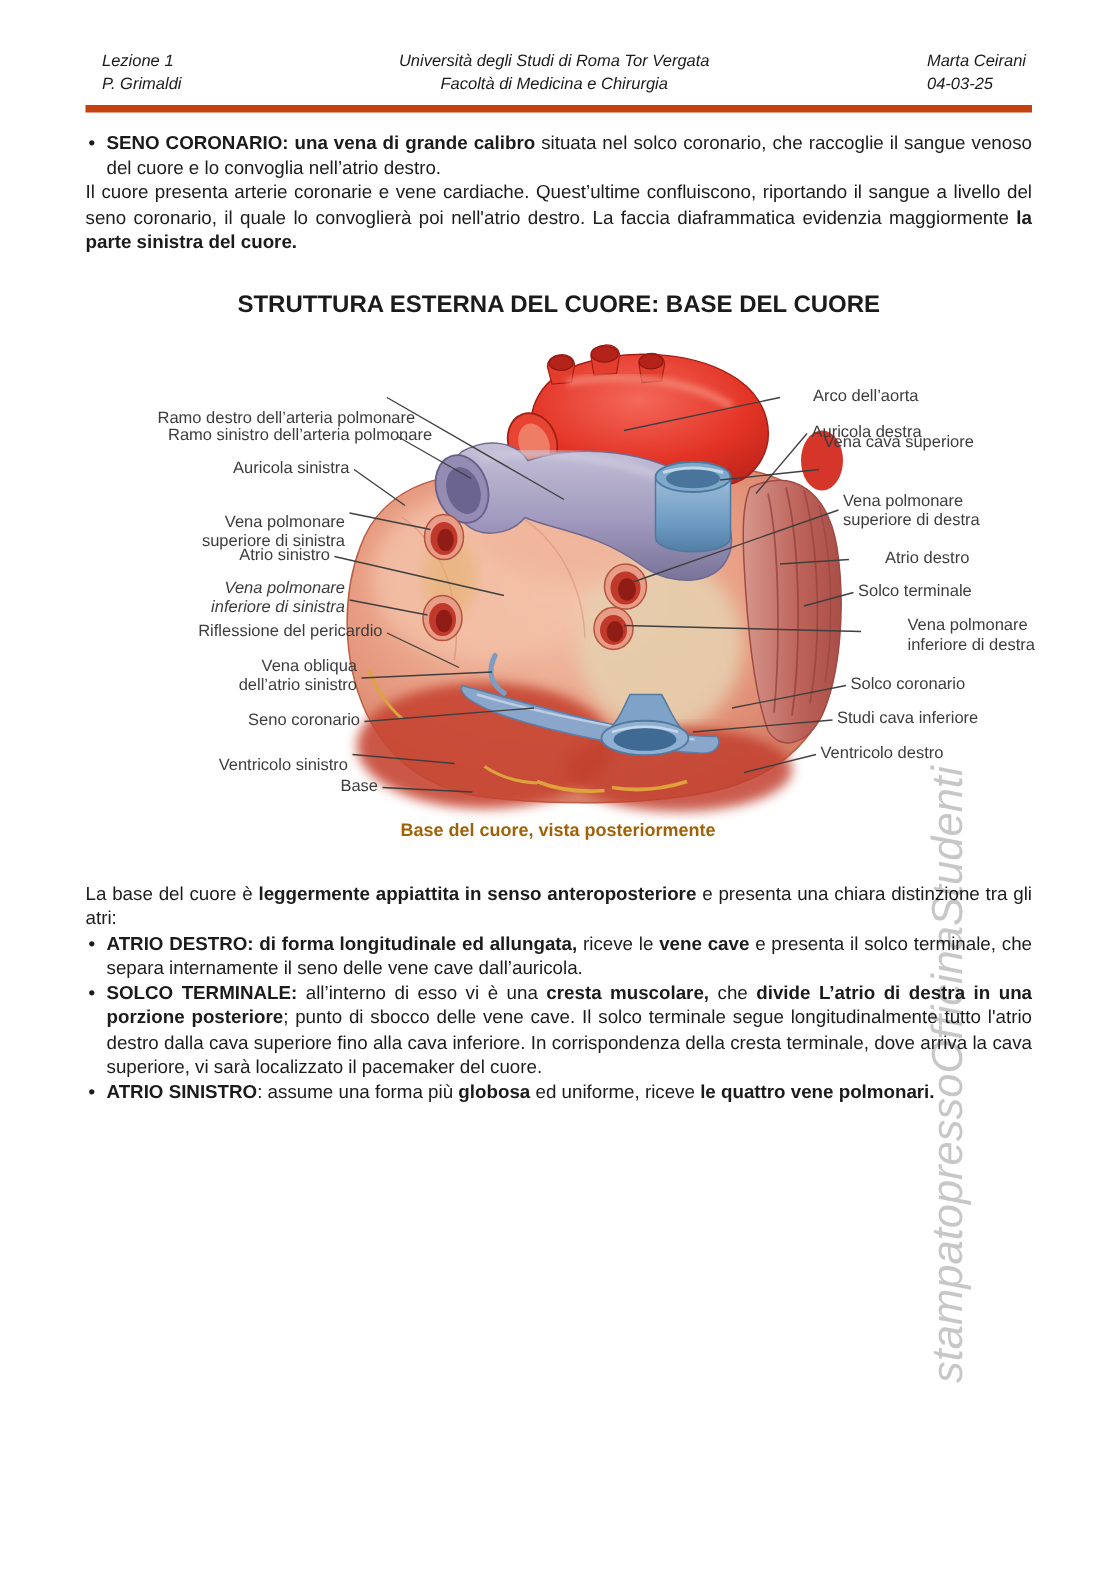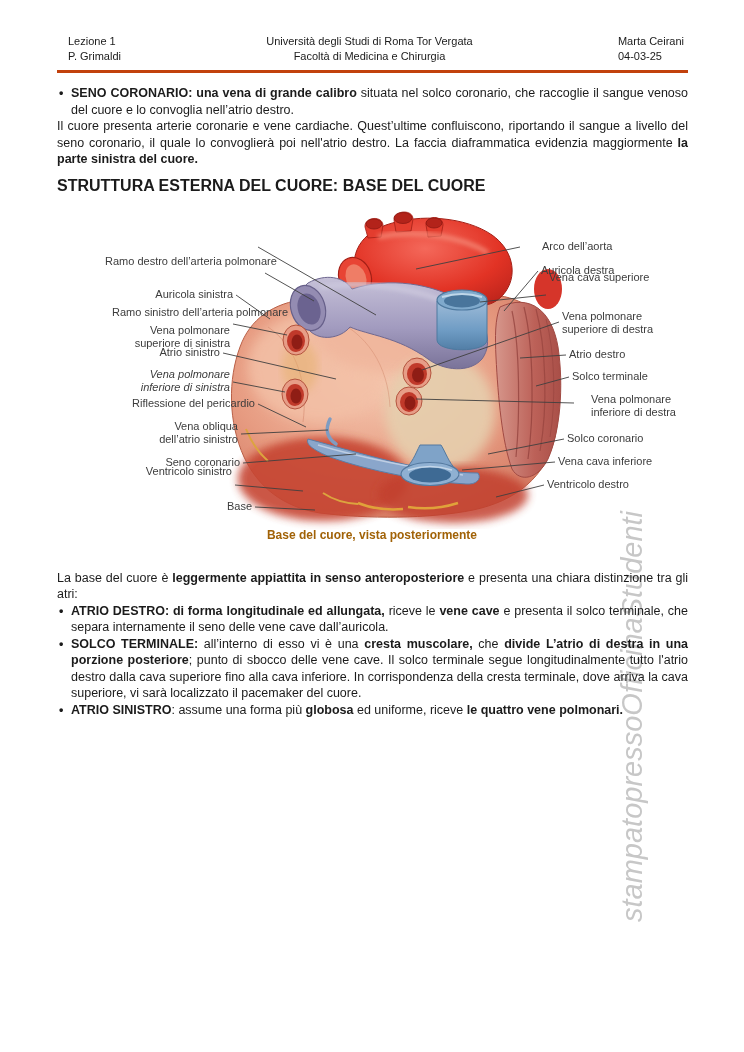--- a/index.html
+++ b/index.html
@@ -7,36 +7,36 @@
   body {
     position:relative; background:#ffffff; overflow:hidden;
     font-family:"Liberation Sans", sans-serif; color:#1b1b1b;
     -webkit-font-smoothing:antialiased;
   }
   .content { position:relative; z-index:1; padding:34px 56px 0 57px; }
 
   
   .doc-header {
     display:flex; justify-content:space-between;
-    font-size:11px; line-height:15px;
-    padding:0 4px 6px 11px; border-bottom:3px solid #c2410c;
+    font-style:italic; font-size:11px; line-height:15px;
+    padding:0 4px 6px 11px; border-bottom:5px solid #c2410c;
   }
   .doc-header .col { white-space:nowrap; }
   .doc-header .col.center { text-align:center; }
   .doc-header .col.right { text-align:left; }
 
   
   .textblock { font-size:12.5px; line-height:16.5px; text-align:justify; }
   .intro { margin-top:12px; }
   .para { text-align:justify; }
   .bullet-item { position:relative; padding-left:14px; text-align:justify; }
   .bullet-item::before { content:"\2022"; position:absolute; left:2px; top:0; font-weight:bold; }
   b { font-weight:bold; }
 
-  h1.section-heading { font-size:16px; font-weight:bold; margin-top:9px; letter-spacing:0; }
+  h1.section-heading { font-size:16px; font-weight:bold; margin-top:25px; letter-spacing:0;text-align:center; }
 
   
   .fig { position:relative; width:608px; height:345px; margin:12px 0 0 11px; }
   .fig svg { position:absolute; left:0; top:0; }
   .fig-label {
     position:absolute; font-size:11px; line-height:13px; color:#3c3c3c;
     white-space:nowrap;
   }
   .fig-label.right-col { text-align:left; }
   .fig-label.left-col { text-align:right; }
@@ -245,40 +245,40 @@
         <line x1="498" y1="148" x2="452" y2="151"></line>
         <line x1="501" y1="170" x2="468" y2="179"></line>
         <line x1="506" y1="196" x2="348" y2="192"></line>
         <line x1="496" y1="232" x2="420" y2="247"></line>
         <line x1="487" y1="255" x2="394" y2="263"></line>
         <line x1="476" y1="278" x2="428" y2="290"></line>
       </g>
     </svg>
 
     <div class="fig-label left-col" style="left:37px;  top:33px;  width:162px;margin-top:15px;">Ramo destro dell’arteria polmonare</div>
-    <div class="fig-label left-col" style="left:44px;  top:59px;  width:150px;margin-top:40px;">Ramo sinistro dell’arteria polmonare</div>
+    <div class="fig-label left-col" style="left:44px;  top:59px;  width:150px;">Ramo sinistro dell’arteria polmonare</div>
     <div class="fig-label left-col" style="left:15px;  top:81px;  width:150px;">Auricola sinistra</div>
     <div class="fig-label left-col two" style="left:42px; top:103px; width:120px;margin-top:14px;">Vena polmonare superiore di sinistra</div>
     <div class="fig-label left-col" style="left:2px;   top:139px; width:150px;">Atrio sinistro</div>
     <div class="fig-label left-col two" style="left:42px; top:161px; width:120px;font-style:italic;">Vena polmonare inferiore di sinistra</div>
     <div class="fig-label left-col" style="left:37px;  top:190px; width:150px;">Riflessione del pericardio</div>
     <div class="fig-label left-col two" style="left:70px; top:213px; width:100px;">Vena obliqua dell’atrio sinistro</div>
     <div class="fig-label left-col" style="left:22px;  top:249px; width:150px;">Seno coronario</div>
-    <div class="fig-label left-col" style="left:14px;  top:258px; width:150px;">Ventricolo sinistro</div>
+    <div class="fig-label left-col" style="left:14px;  top:279px; width:150px;">Ventricolo sinistro</div>
     <div class="fig-label left-col" style="left:34px;  top:293px; width:150px;">Base</div>
 
     <div class="fig-label right-col" style="left:474px; top:33px;">Arco dell’aorta</div>
     <div class="fig-label right-col" style="left:473px; top:57px;">Auricola destra</div>
     <div class="fig-label right-col" style="left:481px; top:64px;">Vena cava superiore</div>
     <div class="fig-label right-col two" style="left:494px; top:103px; width:115px;">Vena polmonare superiore di destra</div>
-    <div class="fig-label right-col" style="left:501px; top:141px;">Atrio destro</div>
+    <div class="fig-label right-col" style="left:522px; top:141px;">Atrio destro</div>
     <div class="fig-label right-col" style="left:504px; top:163px;">Solco terminale</div>
-    <div class="fig-label right-col two" style="left:523px; top:186px; width:115px;">Vena polmonare inferiore di destra</div>
+    <div class="fig-label right-col two" style="left:537px; top:186px; width:115px;">Vena polmonare inferiore di destra</div>
     <div class="fig-label right-col" style="left:499px; top:225px;">Solco coronario</div>
-    <div class="fig-label right-col" style="left:490px; top:248px;">Vena cava inferiore</div>
+    <div class="fig-label right-col" style="left:490px; top:248px;">Studi cava inferiore</div>
     <div class="fig-label right-col" style="left:479px; top:271px;">Ventricolo destro</div>
 
     <div class="fig-caption">Base del cuore, vista posteriormente</div>
   </div>
 
   <div class="textblock lower">
     <div class="para"><span>La base del cuore è </span><b>leggermente appiattita in senso anteroposteriore</b><span> e presenta una chiara distinzione tra gli atri:</span></div>
     <div class="bullet-item"><b>ATRIO DESTRO: di forma longitudinale ed allungata,</b><span> riceve le </span><b>vene cave</b><span> e presenta il solco terminale, che separa internamente il seno delle vene cave dall’auricola.</span></div>
     <div class="bullet-item"><b>SOLCO TERMINALE:</b><span> all’interno di esso vi è una </span><b>cresta muscolare,</b><span> che </span><b>divide L’atrio di destra in una porzione posteriore</b><span>; punto di sbocco delle vene cave. Il solco terminale segue longitudinalmente tutto l'atrio destro dalla cava superiore fino alla cava inferiore. In corrispondenza della cresta terminale, dove arriva la cava superiore, vi sarà localizzato il pacemaker del cuore.</span></div>
     <div class="bullet-item"><b>ATRIO SINISTRO</b><span>: assume una forma più </span><b>globosa</b><span> ed uniforme, riceve </span><b>le quattro vene polmonari.</b></div>

